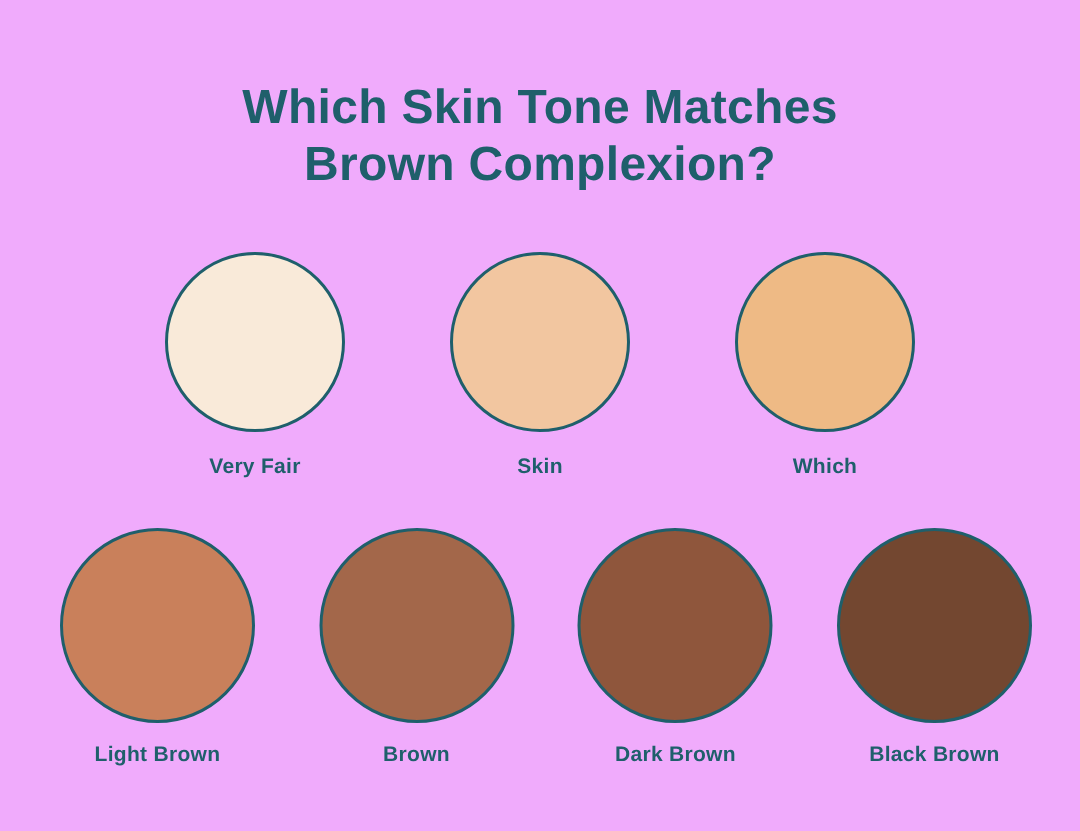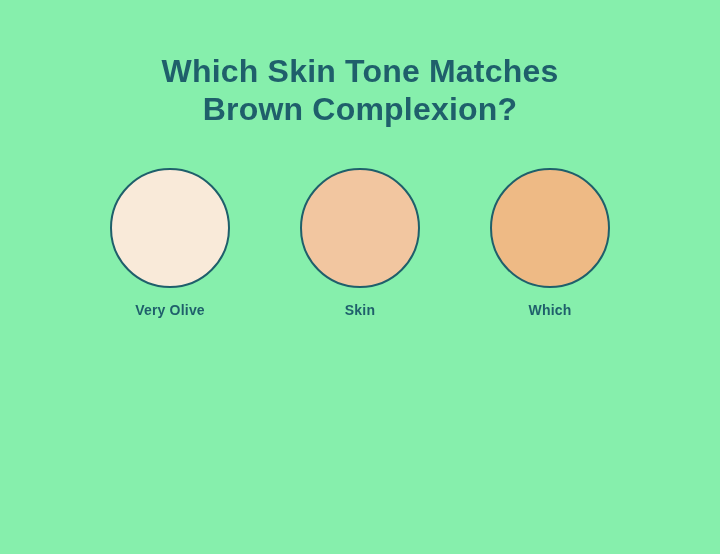--- a/index.html
+++ b/index.html
@@ -91,40 +91,63 @@
     white-space: nowrap;
     text-align: center;
   }
   .row-bottom .swatch-label {
     margin-top: 12px;
   }
 </style>
 </head>
 <body style="background-color: rgb(232, 228, 224);">
 
-<div class="infographic" style="background-color: #86efac; text-decoration: underline;">
+<div class="infographic" style="background-color: #f0abfc; text-decoration: underline;">
 
   <div class="title-block">
     <span class="title-line" style="color: rgb(31, 95, 107);">Which Skin Tone Matches</span>
     <span class="title-line" style="color: rgb(31, 95, 107);">Brown Complexion?</span>
   </div>
 
   <div class="swatch-row row-top">
 
     <div class="swatch">
       <div class="swatch-circle" style="background-color: rgb(249, 234, 217); border-color: rgb(31, 95, 107);"></div>
-      <div class="swatch-label" style="color: rgb(31, 95, 107);">Very Olive</div>
+      <div class="swatch-label" style="color: rgb(31, 95, 107);">Very Fair</div>
     </div>
 
     <div class="swatch">
       <div class="swatch-circle" style="background-color: rgb(242, 198, 160); border-color: rgb(31, 95, 107);"></div>
       <div class="swatch-label" style="color: rgb(31, 95, 107);">Skin</div>
     </div>
 
     <div class="swatch">
       <div class="swatch-circle" style="background-color: rgb(238, 186, 133); border-color: rgb(31, 95, 107);"></div>
       <div class="swatch-label" style="color: rgb(31, 95, 107);">Which</div>
     </div>
 
   </div>
 
+  <div class="swatch-row row-bottom">
+
+    <div class="swatch">
+      <div class="swatch-circle" style="background-color: rgb(201, 128, 91); border-color: rgb(31, 95, 107);"></div>
+      <div class="swatch-label" style="color: rgb(31, 95, 107);">Light Brown</div>
+    </div>
+
+    <div class="swatch">
+      <div class="swatch-circle" style="background-color: rgb(163, 103, 74); border-color: rgb(31, 95, 107);"></div>
+      <div class="swatch-label" style="color: rgb(31, 95, 107);">Brown</div>
+    </div>
+
+    <div class="swatch">
+      <div class="swatch-circle" style="background-color: rgb(143, 86, 60); border-color: rgb(31, 95, 107);"></div>
+      <div class="swatch-label" style="color: rgb(31, 95, 107);">Dark Brown</div>
+    </div>
+
+    <div class="swatch">
+      <div class="swatch-circle" style="background-color: rgb(115, 71, 48); border-color: rgb(31, 95, 107);"></div>
+      <div class="swatch-label" style="color: rgb(31, 95, 107);">Black Brown</div>
+    </div>
+
+  </div>
 
 </div>
 
 </body></html>

